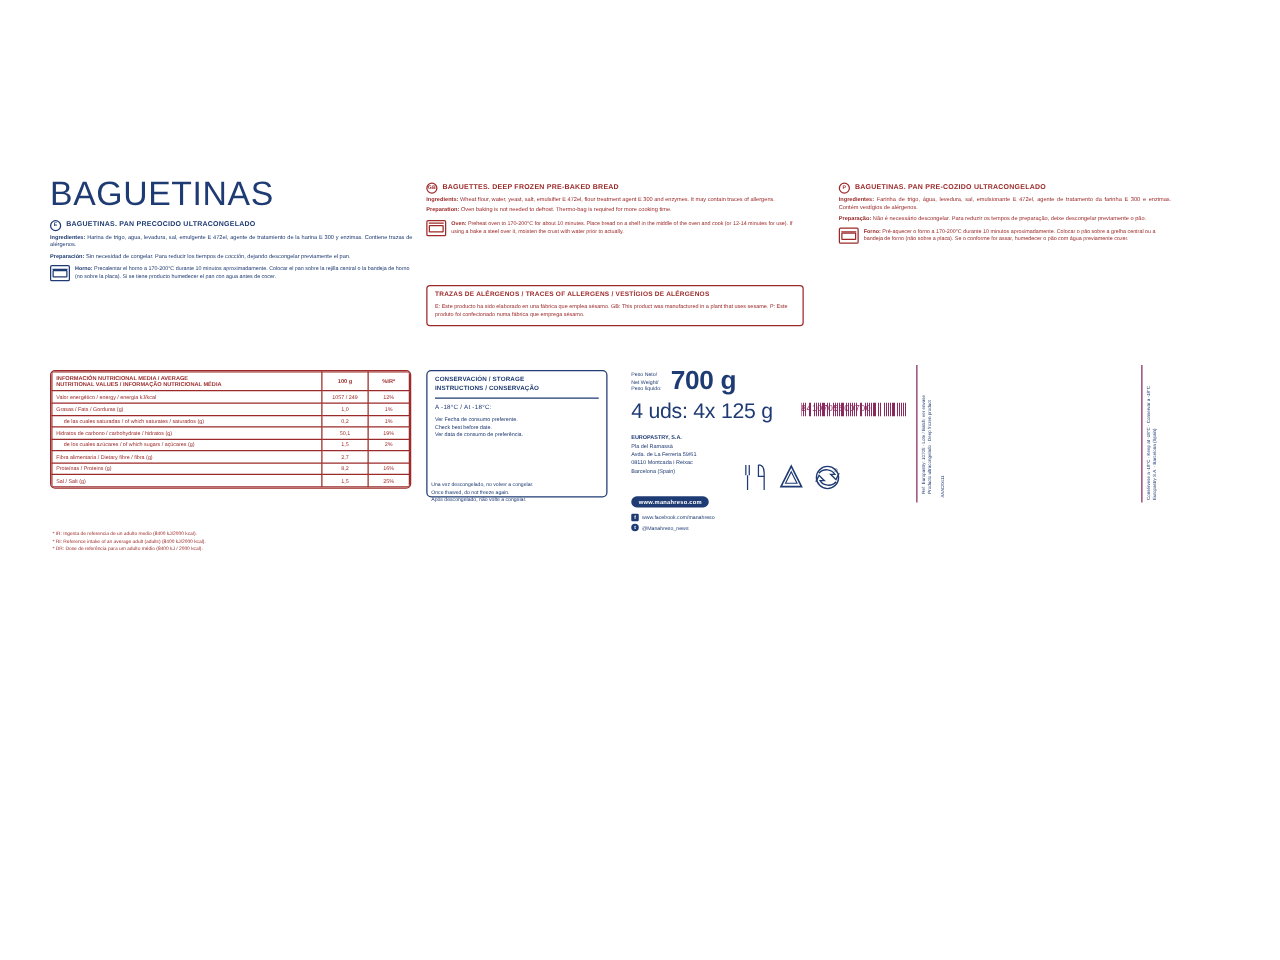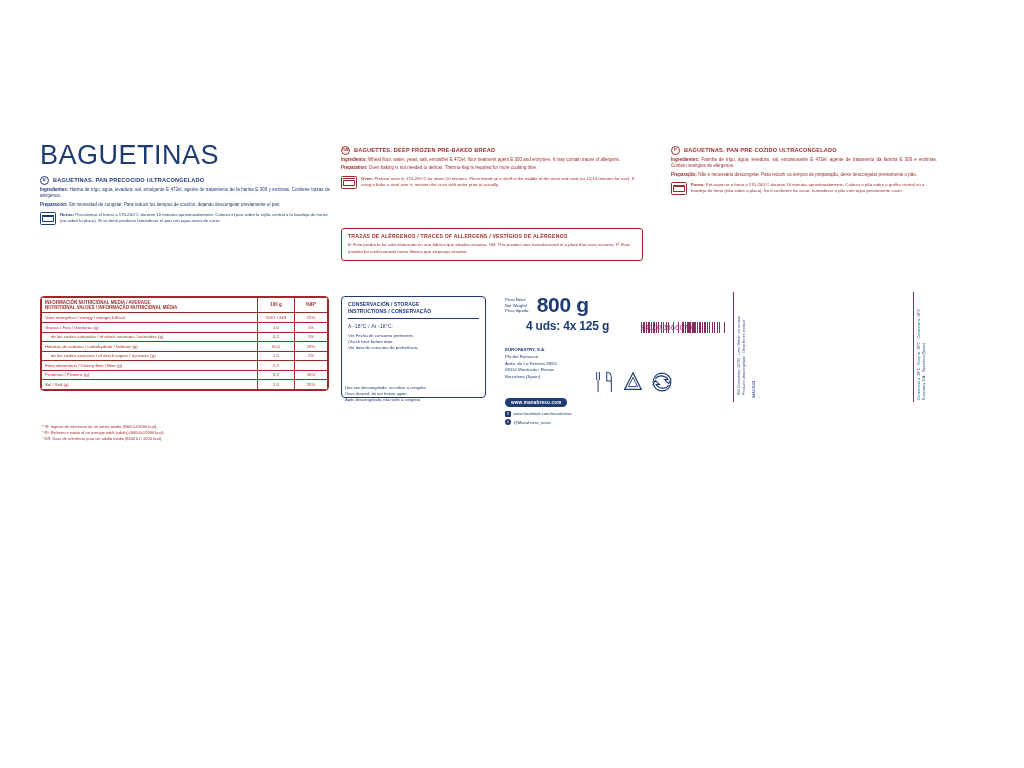--- a/index.html
+++ b/index.html
@@ -210,25 +210,24 @@
   }
   #weight-value {
     font-size: 21px;
     font-weight: bold;
     line-height: 1;
     display: inline-block;
     margin-left: 3px;
     letter-spacing: -0.3px;
   }
   #units-line {
-    font-size: 12px;
-    font-weight: bold;
+    font-size: 17px;
+    font-weight: normal;
     margin-top: 3px;
     letter-spacing: -0.2px;
-    margin-left: 21px;
   }
 
   
   #company {
     position: absolute;
     left: 505px;
     top: 347px;
     font-size: 4.4px;
     line-height: 1.55;
     color: #1f3b73;
@@ -491,21 +490,21 @@
 Once thawed, do not freeze again.
 Após descongelado, não volte a congelar.</div>
 
   <div id="weight-block">
     <div>
       <span id="weight-labels">
         <span>Peso Neto/</span><br>
         <span>Net Weight/</span><br>
         <span>Peso líquido:</span>
       </span>
-      <span id="weight-value">800 g</span>
+      <span id="weight-value">700 g</span>
     </div>
     <div id="units-line">4 uds: 4x 125 g</div>
   </div>
 
   <div id="company">
     <div class="name">EUROPASTRY, S.A.</div>
     <div>Pla del Ramassà</div>
     <div>Avda. de La Ferreria 59/61</div>
     <div>08110 Montcada i Reixac</div>
     <div>Barcelona (Spain)</div>

